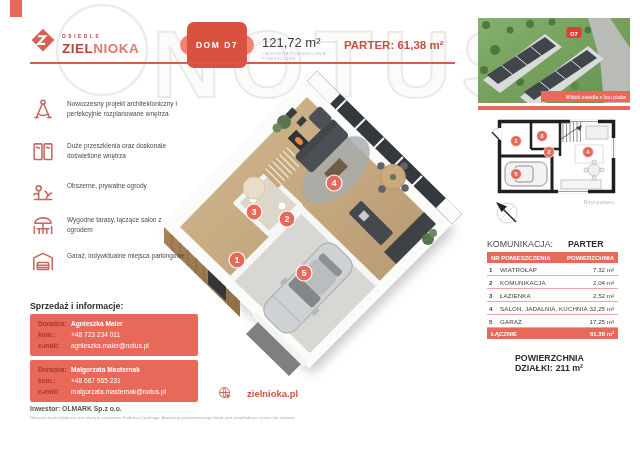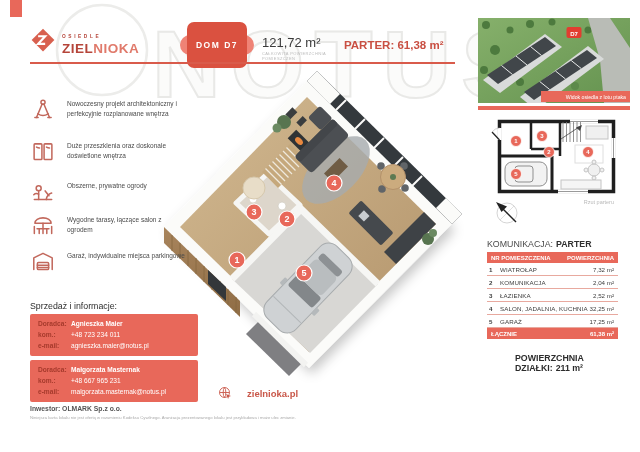--- a/index.html
+++ b/index.html
@@ -25,38 +25,38 @@
   
   .wm{left:40px;top:0;z-index:0;}
   .wm text{font-family:"Liberation Sans",sans-serif;font-weight:bold;font-size:95px;
            letter-spacing:10px;fill:#fbfbfa;stroke:#e9e9e7;stroke-width:2px;}
   
   .feature{left:30px;display:flex;align-items:flex-start;width:158px;z-index:2;}
   .f-icon{width:28px;flex:0 0 28px;}
   .f-icon svg{stroke:#c2685c;fill:none;stroke-width:1.4;stroke-linecap:round;stroke-linejoin:round;}
   .f-text{font-size:6.5px;line-height:1.55;color:#4a4a4a;margin-left:9px;padding-top:2px;}
   
-  .c-head{left:30px;top:301px;font-size:8.8px;font-weight:normal;color:#2d2d2d;z-index:2;}
+  .c-head{left:30px;top:301px;font-size:8.8px;font-weight:bold;color:#2d2d2d;z-index:2;}
   .c-block{left:30px;width:168px;height:42px;background:#e8685a;border-radius:2px;
            padding:5px 0 0 8px;box-sizing:border-box;z-index:2;}
   .c-row{display:flex;font-size:6.6px;line-height:1.65;color:#fff;}
   .c-label{width:33px;color:#a63a2c;font-weight:bold;}
   .c-name{font-weight:bold;}
   .investor{left:30px;top:405px;font-size:6.8px;font-weight:bold;color:#555;z-index:2;}
   .disclaimer{left:30px;top:415px;width:295px;font-size:4.2px;color:#aaa;z-index:2;}
   
   .site{left:218px;top:386px;display:flex;align-items:center;gap:15px;z-index:2;}
   .site-label{font-size:9.5px;font-weight:bold;color:#c9584a;}
   
   .photo{left:478px;top:18px;z-index:2;}
   .r-divider{left:478px;top:106px;width:152px;height:3.5px;background:#e8685a;z-index:2;}
   .plan2d{left:478px;top:112px;z-index:2;}
   .rooms-head{left:487px;top:239px;font-size:8.8px;z-index:2;}
   .rooms-head .lab{color:#4b4b4b;}
-  .rooms-head .val{font-weight:bold;color:#2f2f2f;margin-left:3px;text-align:right;}
+  .rooms-head .val{font-weight:bold;color:#2f2f2f;margin-left:15px;text-align:right;}
   .table{left:487px;top:252px;width:131px;z-index:2;}
   .t-header,.t-total{height:11px;background:#e8685a;color:#fff;font-size:6px;font-weight:bold;
         display:flex;align-items:center;justify-content:space-between;padding:0 4px;}
   .t-row{height:12px;display:flex;align-items:center;font-size:6.2px;color:#3d3d3d;
         border-bottom:.5px solid #e8a99f;padding:0 4px 0 2px;}
   .t-nr{width:9px;font-weight:bold;}
   .t-name{flex:1;margin-left:2px;letter-spacing:.1px;}
   .t-area{text-align:right;}
   .plot{left:487px;top:353px;font-size:8.8px;font-weight:bold;color:#2c2c2c;z-index:2;padding-left:28px;}
   .plot .val{margin-left:3px;}

